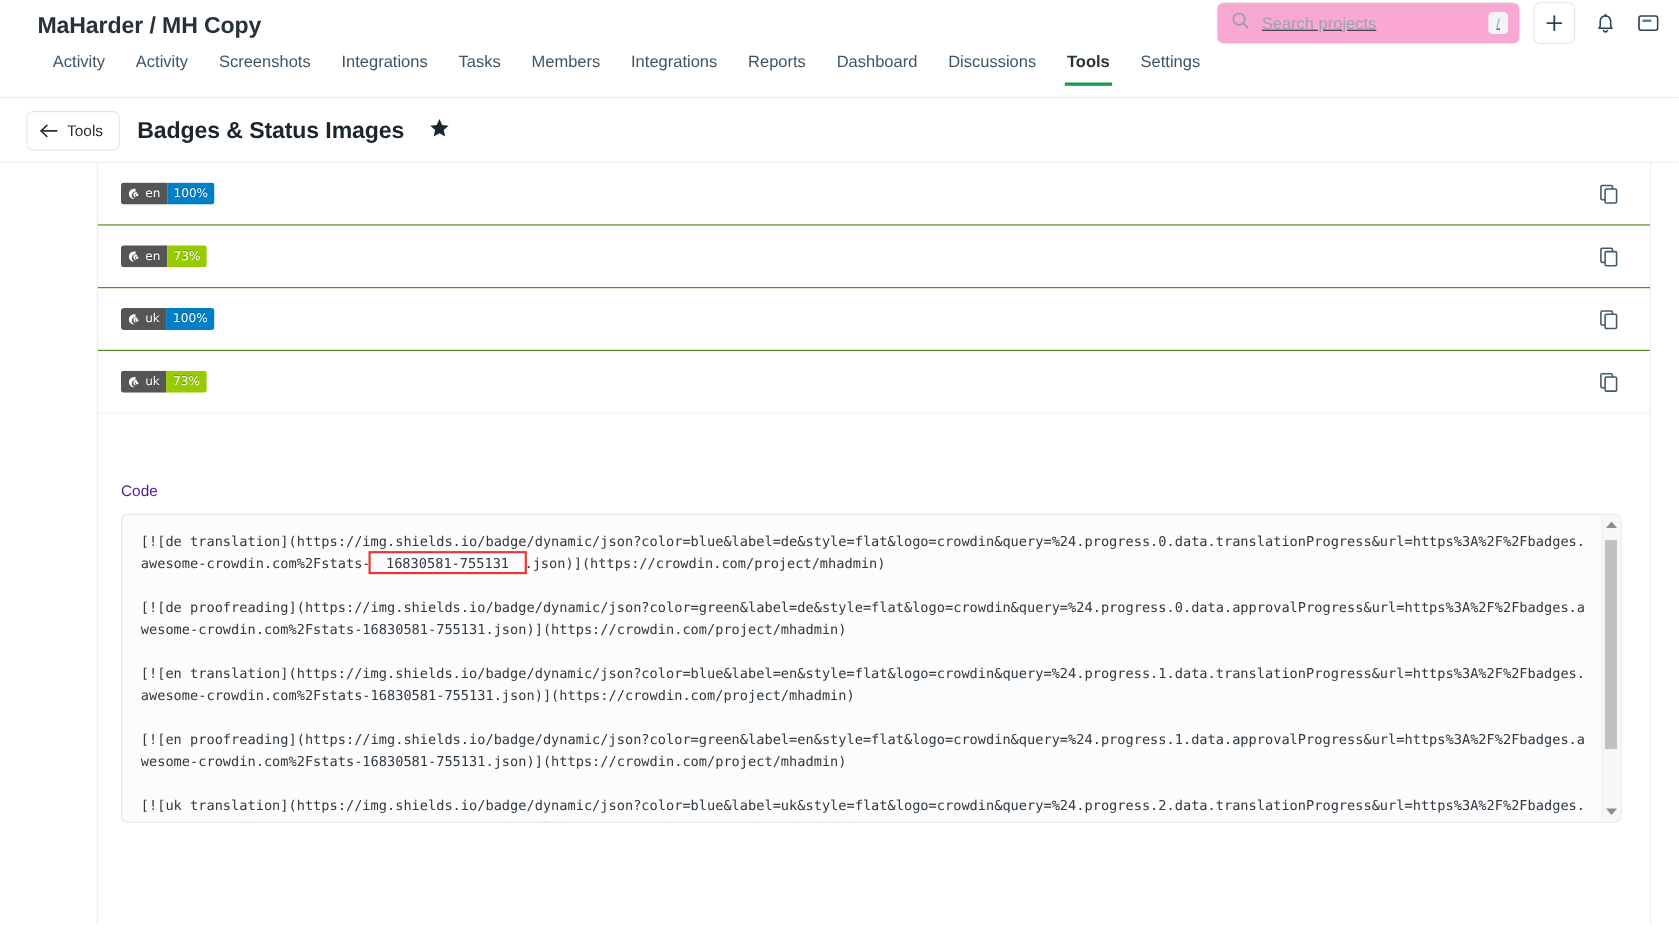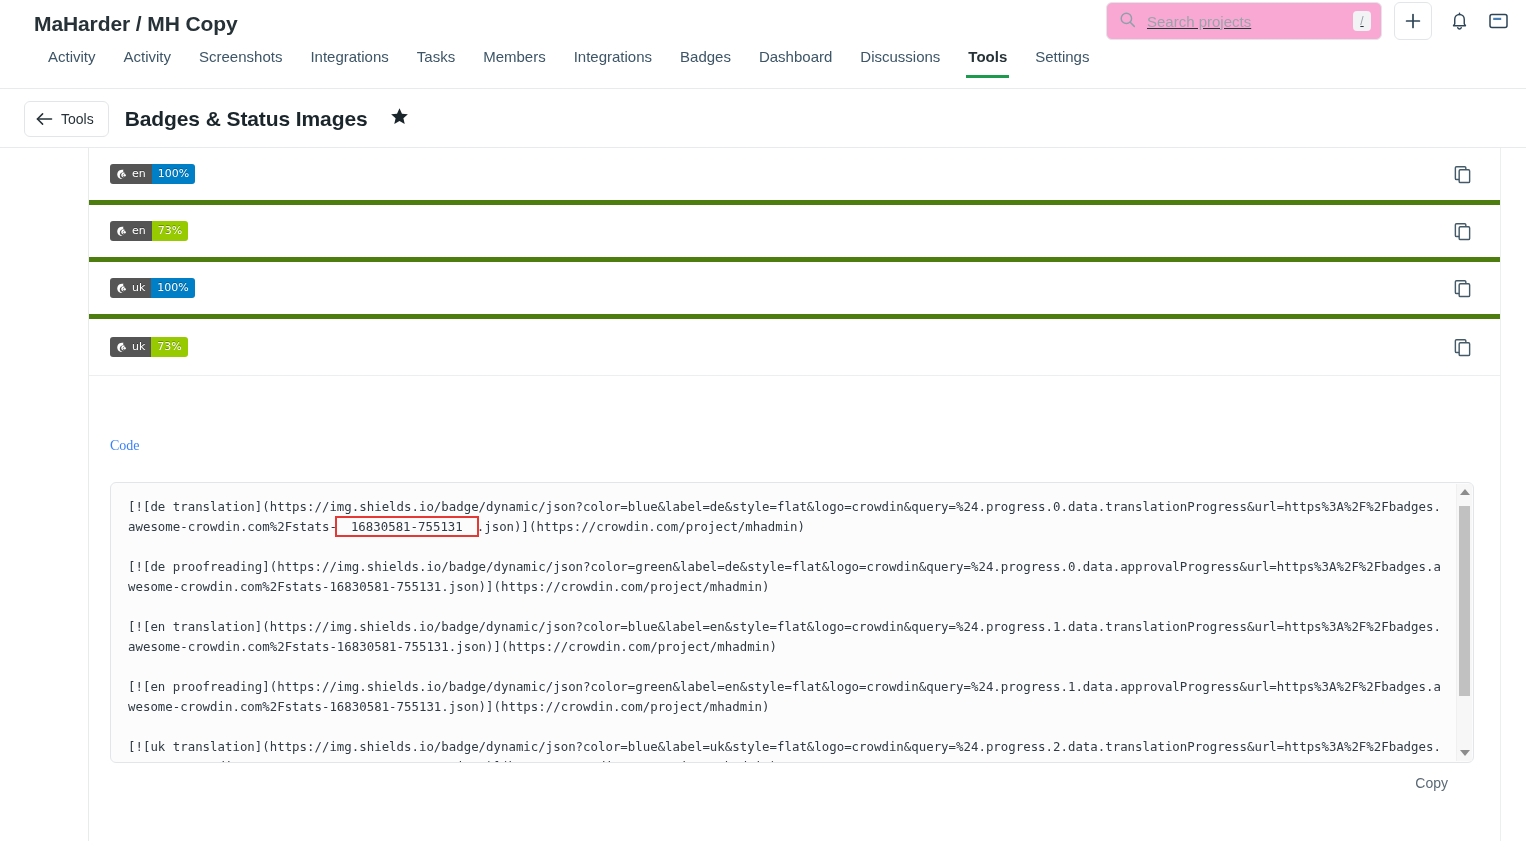--- a/index.html
+++ b/index.html
@@ -180,21 +180,21 @@
   }
 
   
   .badge-list { padding-top: 0px; }
   .badge-row {
     position: relative;
     height: 57px;
     display: flex;
     align-items: center;
     padding: 0 26px 0 21px;
-    border-bottom: 5px solid #4d7c0f;
+    border-bottom: 1px solid #4d7c0f;
   }
   .badge-row:last-child { border-bottom: 1px solid #eceeef; }
 
   .shield {
     display: inline-flex;
     height: 20px;
     border-radius: 3px;
     overflow: hidden;
     font-size: 11px;
     line-height: 20px;
@@ -229,23 +229,22 @@
     cursor: pointer;
     background: none; border: 0; padding: 0;
   }
 
   
   .code-section {
     padding: 62px 26px 0 21px;
   }
   .code-label {
     font-size: 14px;
-    color: #3b82f6;
-    margin-bottom: 28px;
-    font-family: Liberation Serif, serif;
+    color: #4c1d95;
+    margin-bottom: 13px;
   }
   .code-box {
     position: relative;
     border: 1px solid #e3e6e8;
     border-radius: 6px;
     background: #fcfcfd;
     height: 281px;
     overflow: hidden;
   }
   .code-scroll {
@@ -358,21 +357,21 @@
 </div>
 
 <div class="navbar">
   <div class="nav-item">Activity</div>
   <div class="nav-item">Activity</div>
   <div class="nav-item">Screenshots</div>
   <div class="nav-item">Integrations</div>
   <div class="nav-item">Tasks</div>
   <div class="nav-item">Members</div>
   <div class="nav-item">Integrations</div>
-  <div class="nav-item">Badges</div>
+  <div class="nav-item">Reports</div>
   <div class="nav-item">Dashboard</div>
   <div class="nav-item">Discussions</div>
   <div class="nav-item active">Tools</div>
   <div class="nav-item">Settings</div>
 </div>
 
 <div class="subheader">
   <div class="back-btn">
     <svg width="17" height="14" viewBox="0 0 18 14" fill="none">
       <line x1="1.5" y1="7" x2="16.5" y2="7" stroke="#263238" stroke-width="1.6" stroke-linecap="round"></line>
@@ -498,19 +497,16 @@
           <div class="sbar-arrow up">
             <span class="tri up"></span>
           </div>
           <div class="sbar-thumb"></div>
           <div class="sbar-arrow down">
             <span class="tri down"></span>
           </div>
         </div>
       </div>
 
-      <div class="copy-link-row">
-        <span class="copy-link">Copy</span>
-      </div>
     </div>
 
   </div>
 </div>
 
 </body></html>

